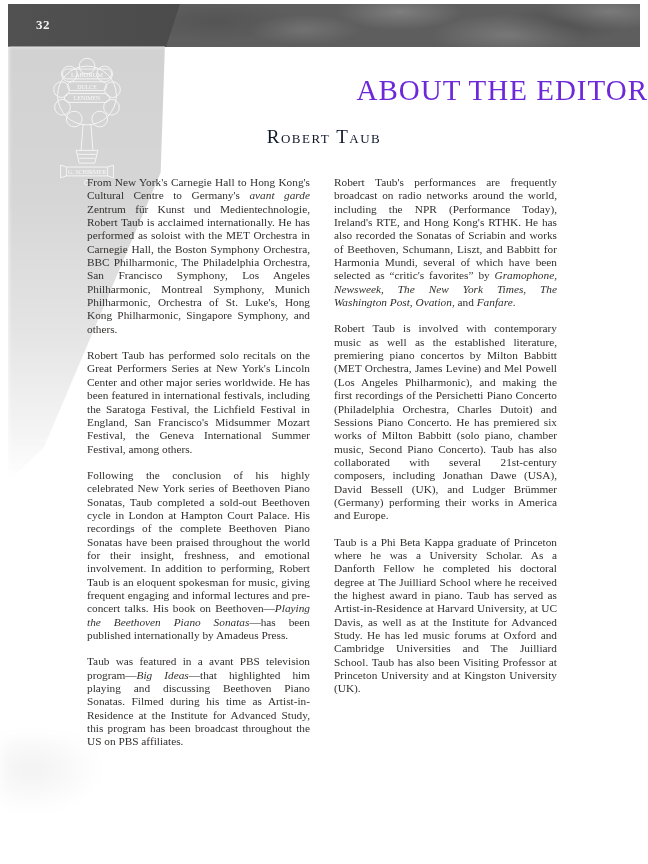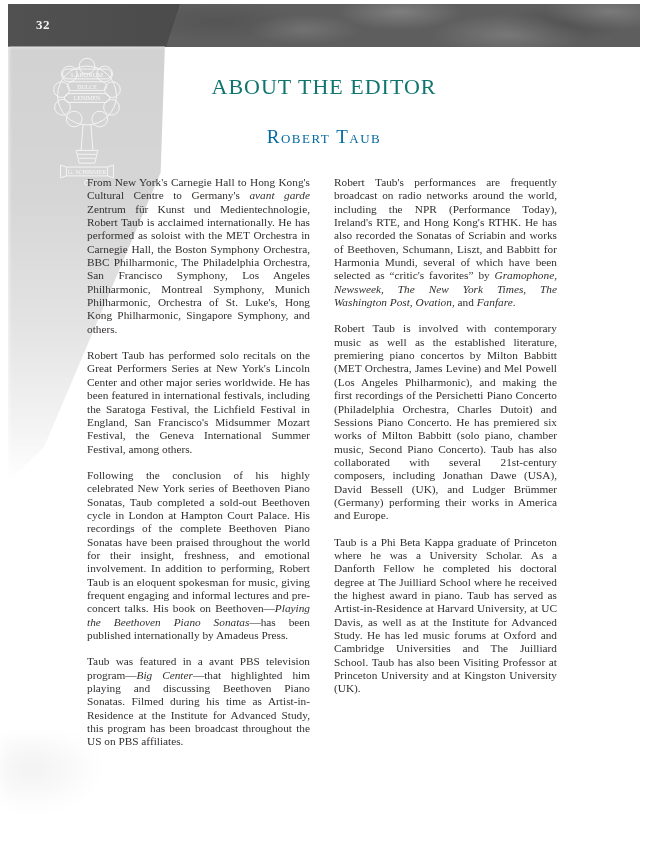--- a/index.html
+++ b/index.html
@@ -29,24 +29,24 @@
     filter:blur(2px);}
   .bottom-left-fade{position:absolute;left:0;top:735px;width:105px;height:85px;
     background:radial-gradient(ellipse 90px 55px at 30% 40%, rgba(0,0,0,.05), transparent 80%);
     filter:blur(6px);}
 
   
   .emblem{position:absolute;left:38px;top:52px;width:98px;height:138px;opacity:.85;}
   .emblem text{fill:#ffffff;font-family:"Liberation Serif",serif;}
 
   
-  .title{position:absolute;left:0;width:648px;top:74px;text-align:center;
-    font-size:22px;letter-spacing:1px;color:#0f766e;}
+  .title{position:absolute;left:0;width:648px;top:74px;text-align:right;
+    font-size:29px;letter-spacing:1px;color:#6d28d9;}
   .subtitle{position:absolute;left:0;width:648px;top:126px;text-align:center;
-    font-variant:small-caps;font-size:19px;letter-spacing:1.5px;color:#0369a1;}
+    font-variant:small-caps;font-size:19px;letter-spacing:1.5px;color:#0f172a;}
 
   
   .columns{position:absolute;left:87px;top:176px;width:470px;display:flex;gap:24px;}
   .col{width:231px;color:#32302e;font-size:11.3px;line-height:13.35px;
     text-align:justify;}
   .col p{margin:0 0 13px 0;}
   .col i{font-style:italic;}
 </style>
 </head>
 <body>
@@ -95,21 +95,21 @@
   </svg>
 
   <div class="title">ABOUT THE EDITOR</div>
   <div class="subtitle">Robert Taub</div>
 
   <div class="columns">
     <div class="col">
         <p><span>From New York's Carnegie Hall to Hong Kong's Cultural Centre to Germany's </span><i>avant garde</i><span> Zentrum für Kunst und Medientechnologie, Robert Taub is acclaimed internationally. He has performed as soloist with the MET Orchestra in Carnegie Hall, the Boston Symphony Orchestra, BBC Philharmonic, The Philadelphia Orchestra, San Francisco Symphony, Los Angeles Philharmonic, Montreal Symphony, Munich Philharmonic, Orchestra of St. Luke's, Hong Kong Philharmonic, Singapore Symphony, and others.</span></p>
         <p><span>Robert Taub has performed solo recitals on the Great Performers Series at New York's Lincoln Center and other major series worldwide. He has been featured in international festivals, including the Saratoga Festival, the Lichfield Festival in England, San Francisco's Midsummer Mozart Festival, the Geneva International Summer Festival, among others.</span></p>
         <p><span>Following the conclusion of his highly celebrated New York series of Beethoven Piano Sonatas, Taub completed a sold-out Beethoven cycle in London at Hampton Court Palace. His recordings of the complete Beethoven Piano Sonatas have been praised throughout the world for their insight, freshness, and emotional involvement. In addition to performing, Robert Taub is an eloquent spokesman for music, giving frequent engaging and informal lectures and pre-concert talks. His book on Beethoven—</span><i>Playing the Beethoven Piano Sonatas</i><span>—has been published internationally by Amadeus Press.</span></p>
-        <p><span>Taub was featured in a avant PBS television program—</span><i>Big Center</i><span>—that highlighted him playing and discussing Beethoven Piano Sonatas. Filmed during his time as Artist-in-Residence at the Institute for Advanced Study, this program has been broadcast throughout the US on PBS affiliates.</span></p>
+        <p><span>Taub was featured in a avant PBS television program—</span><i>Big Ideas</i><span>—that highlighted him playing and discussing Beethoven Piano Sonatas. Filmed during his time as Artist-in-Residence at the Institute for Advanced Study, this program has been broadcast throughout the US on PBS affiliates.</span></p>
       </div>
     <div class="col">
         <p><span>Robert Taub's performances are frequently broadcast on radio networks around the world, including the NPR (Performance Today), Ireland's RTE, and Hong Kong's RTHK. He has also recorded the Sonatas of Scriabin and works of Beethoven, Schumann, Liszt, and Babbitt for Harmonia Mundi, several of which have been selected as “critic's favorites” by </span><i>Gramophone, Newsweek, The New York Times, The Washington Post, Ovation,</i><span> and </span><i>Fanfare</i><span>.</span></p>
         <p><span>Robert Taub is involved with contemporary music as well as the established literature, premiering piano concertos by Milton Babbitt (MET Orchestra, James Levine) and Mel Powell (Los Angeles Philharmonic), and making the first recordings of the Persichetti Piano Concerto (Philadelphia Orchestra, Charles Dutoit) and Sessions Piano Concerto. He has premiered six works of Milton Babbitt (solo piano, chamber music, Second Piano Concerto). Taub has also collaborated with several 21st-century composers, including Jonathan Dawe (USA), David Bessell (UK), and Ludger Brümmer (Germany) performing their works in America and Europe.</span></p>
         <p><span>Taub is a Phi Beta Kappa graduate of Princeton where he was a University Scholar. As a Danforth Fellow he completed his doctoral degree at The Juilliard School where he received the highest award in piano. Taub has served as Artist-in-Residence at Harvard University, at UC Davis, as well as at the Institute for Advanced Study. He has led music forums at Oxford and Cambridge Universities and The Juilliard School. Taub has also been Visiting Professor at Princeton University and at Kingston University (UK).</span></p>
       </div>
   </div>
 
 </div>
 

